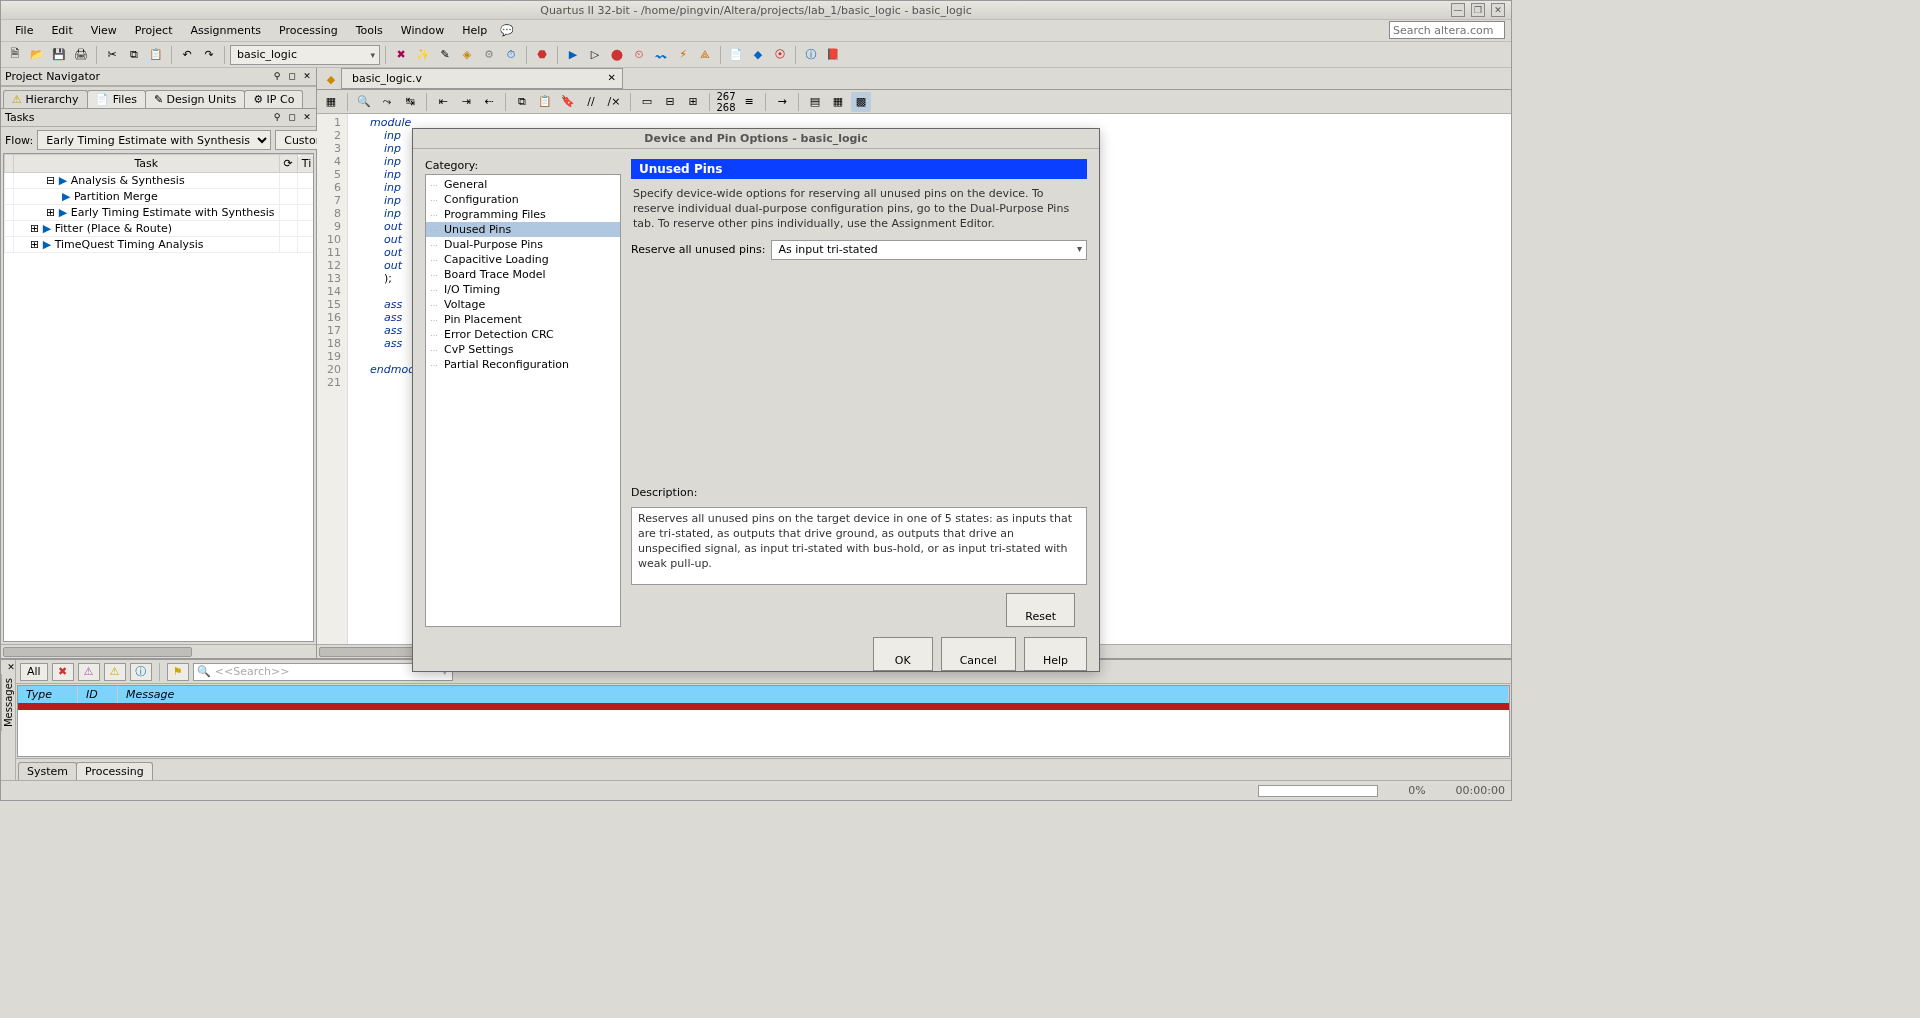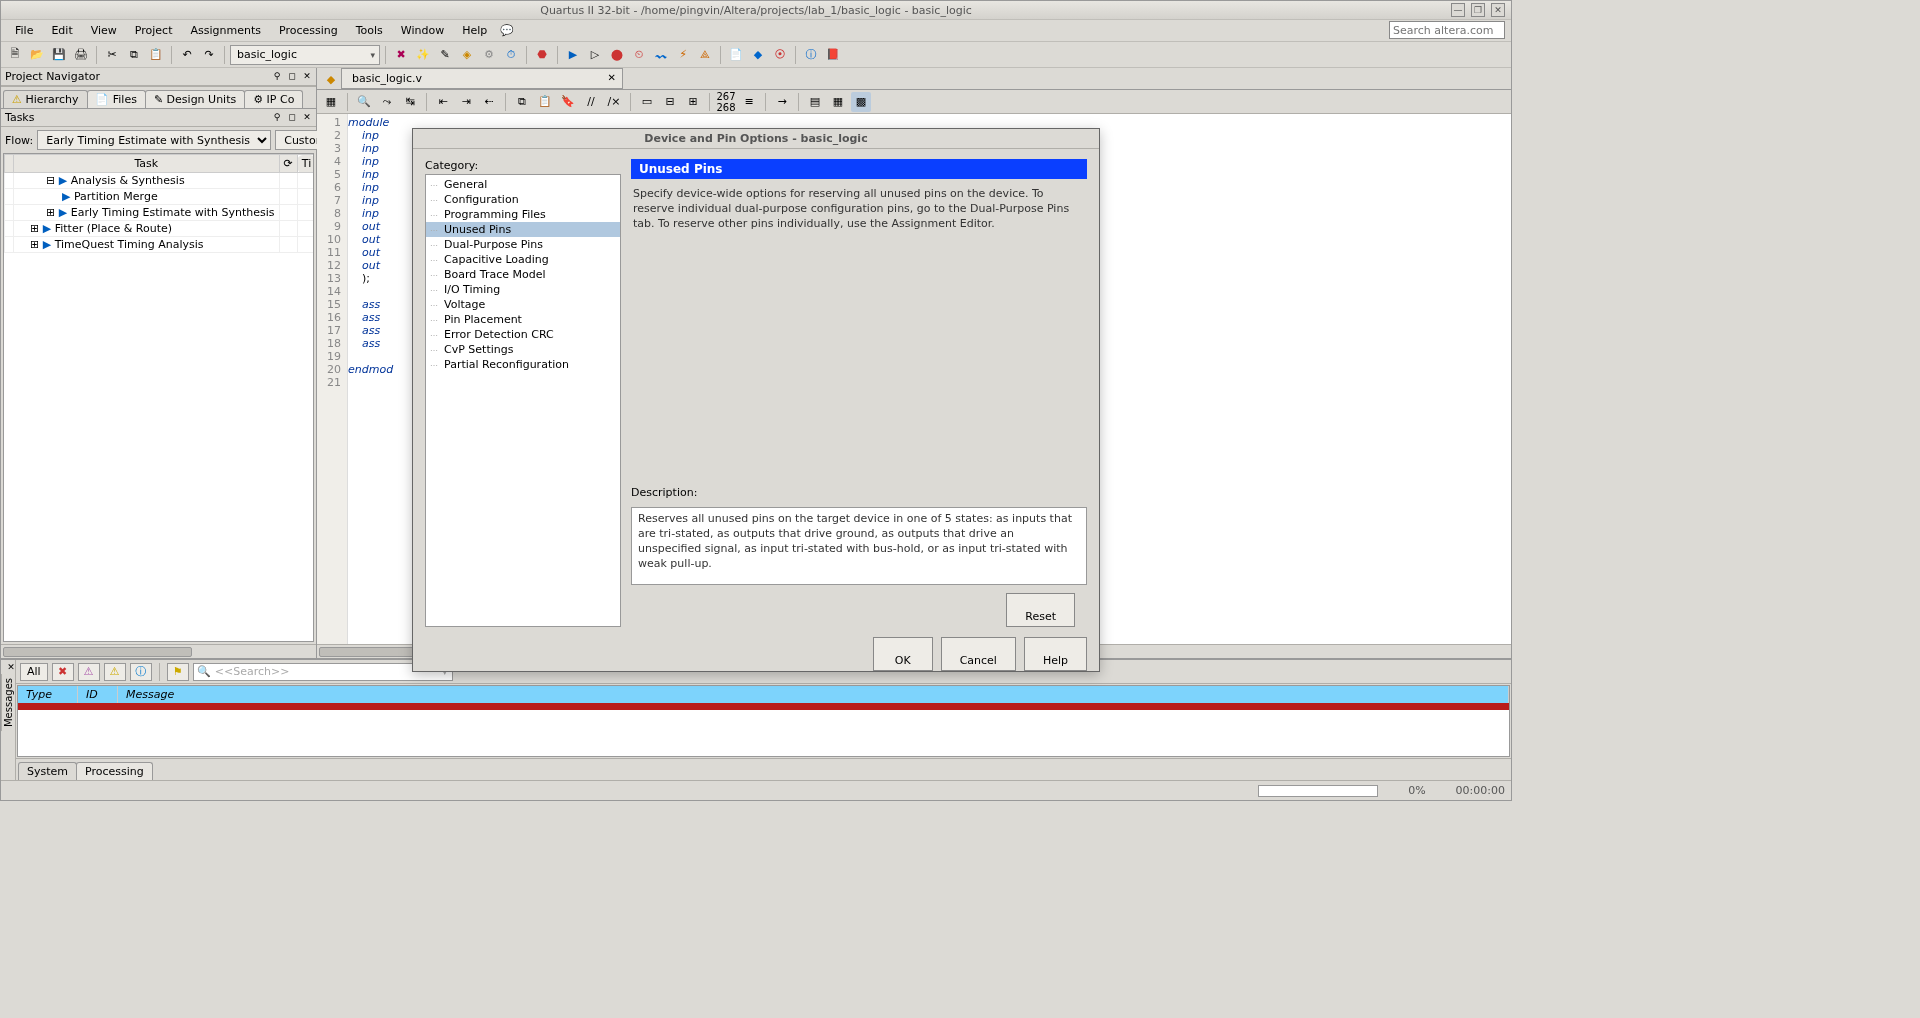--- a/index.html
+++ b/index.html
@@ -39,21 +39,21 @@
 .task-table th { background: #e8e6e1; border: 1px solid #ccc; padding: 2px 4px; font-weight: normal; text-align: center;}
 .task-table td { border: 1px solid #eee; padding: 1px 4px; white-space: nowrap;}
 .task-table td:first-child { width: 30px; text-align: center;}
 .editor-col { flex: 1; display: flex; flex-direction: column; min-width: 0;}
 .doc-tabs { height: 22px; background: #dcdad5; display: flex; align-items: flex-end; padding-left: 4px; border-bottom: 1px solid #999;}
 .doc-tab { padding: 3px 200px 3px 10px; border: 1px solid #999; background: #e8e6e1; position: relative; cursor: pointer;}
 .doc-tab .close-x { position: absolute; right: 6px; top: 3px; font-size: 10px; cursor: pointer;}
 .editor-toolbar { height: 24px; background: #dcdad5; display: flex; align-items: center; padding: 0 4px; gap: 3px; border-bottom: 1px solid #b0aea9;}
 .code-area { flex: 1; background: #fff; display: flex; font-family: "DejaVu Sans Mono", monospace; font-size: 11px; overflow: auto; position: relative;}
 .gutter { background: #f0eee9; color: #888; text-align: right; padding: 2px 6px 2px 10px; user-select: none; border-right: 1px solid #ddd;}
-.code-lines { padding: 2px 0; white-space: pre;}
+.code-lines { padding: 2px 22px; white-space: pre;}
 .kw { color: #003399; font-style: italic; }
 .hscroll { height: 14px; background: #dcdad5; border-top: 1px solid #b0aea9; display:flex; align-items:center;}
 .hscroll .thumb { height: 10px; background: #c0beb9; border: 1px solid #999; border-radius: 2px; margin-left: 2px;}
 .messages-panel { height: 122px; border-top: 2px solid #999; display: flex; flex-direction: column; background: #dcdad5;}
 .msg-toolbar { height: 24px; display: flex; align-items: center; padding: 0 4px; gap: 4px; border-bottom: 1px solid #b0aea9;}
 .msg-toolbar .btn { height: 18px; padding: 0 6px; border: 1px solid #999; background: #eeece7; display: flex; align-items: center; cursor: pointer; font-size: 11px;}
 .msg-toolbar .btn.icon { width: 22px; justify-content: center; padding: 0;}
 .msg-search { flex: 1; display: flex; align-items: center; border: 1px solid #999; background: #fff; height: 18px; padding: 0 4px; color: #aaa; max-width: 260px;}
 .msg-table { flex: 1; background: #fff; border: 1px solid #999; margin: 1px; overflow: auto;}
 .msg-table-header { display: flex; background: #7dd3fc; border-bottom: 7px solid #b91c1c;}
@@ -370,20 +370,26 @@
           <div class="cat-item">Voltage</div>
           <div class="cat-item">Pin Placement</div>
           <div class="cat-item">Error Detection CRC</div>
           <div class="cat-item">CvP Settings</div>
           <div class="cat-item">Partial Reconfiguration</div>
         </div>
     </div>
     <div class="opt-col">
       <div class="opt-header">Unused Pins</div>
       <div class="opt-desc">Specify device-wide options for reserving all unused pins on the device. To reserve individual dual-purpose configuration pins, go to the Dual-Purpose Pins tab. To reserve other pins individually, use the Assignment Editor.</div>
+      <div class="opt-row">
+        <label>Reserve all unused pins:</label>
+        <div class="combobox">
+          <span>As input tri-stated</span>
+        </div>
+      </div>
       <div class="opt-spacer"></div>
       <div class="desc-label">Description:</div>
       <div class="desc-box">Reserves all unused pins on the target device in one of 5 states: as inputs that are tri-stated, as outputs that drive ground, as outputs that drive an unspecified signal, as input tri-stated with bus-hold, or as input tri-stated with weak pull-up.</div>
       <div class="reset-row">
         <button class="dlg-btn">Reset</button>
       </div>
     </div>
   </div>
   <div class="dialog-buttons">
     <button class="dlg-btn">OK</button>

